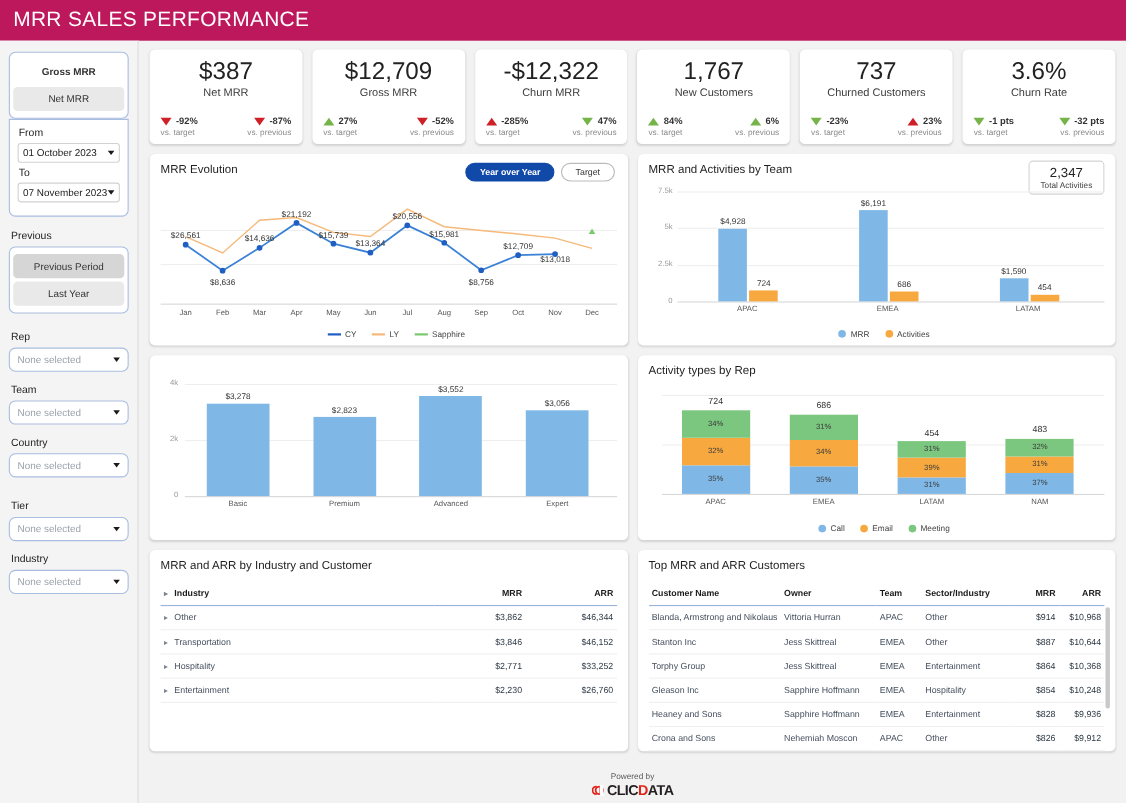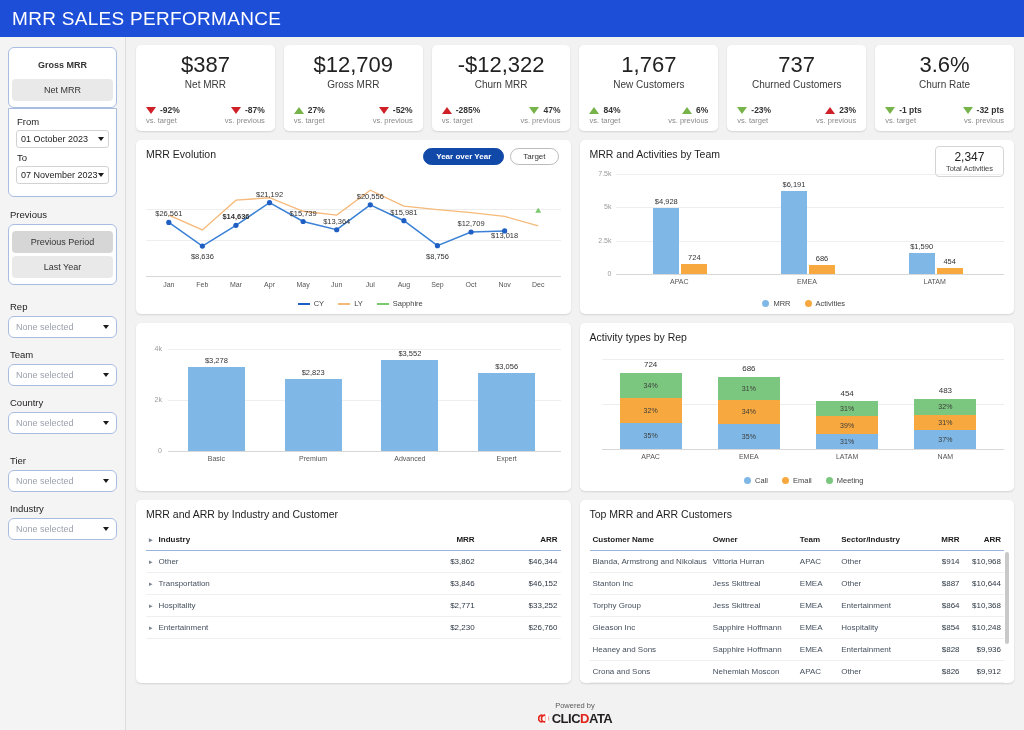--- a/index.html
+++ b/index.html
@@ -7,21 +7,21 @@
   html, body {
     width: 1024px; height: 730px;
     font-family: "Liberation Sans", sans-serif;
     background: #f0f0f0;
     overflow: hidden;
   }
   .app { position: relative; width: 1024px; height: 730px; background: #f2f2f2; }
 
   
   .header {
-    height: 37px; background: #1d4ed8;
+    height: 37px; background: #be185d;
     display: flex; align-items: center; padding-left: 12px;
   }
   .header-title {
     color: #ffffff; font-size: 19px; letter-spacing: .3px; font-weight: 400;
   }
 
   
   .body { display: flex; height: 693px; }
 
   
@@ -380,21 +380,21 @@
                 <circle cx="224.29166666666669" cy="44.84461538461538" r="2.6" fill="#1f5fc4"></circle>
                 <circle cx="257.875" cy="60.68115384615385" r="2.6" fill="#1f5fc4"></circle>
                 <circle cx="291.45833333333337" cy="85.69076923076923" r="2.6" fill="#1f5fc4"></circle>
                 <circle cx="325.0416666666667" cy="72.00730769230769" r="2.6" fill="#1f5fc4"></circle>
                 <circle cx="358.625" cy="70.93769230769232" r="2.6" fill="#1f5fc4"></circle>
                 <polyline points="22.791666666666668,55.07692307692307 56.375,69.96153846153847 89.95833333333334,40.19230769230769 123.54166666666667,37.769230769230774 157.125,51.269230769230774 190.70833333333334,55.07692307692307 224.29166666666669,30.153846153846146 257.875,46.07692307692308 291.45833333333337,49.53846153846153 325.0416666666667,52.653846153846146 358.625,56.46153846153846 392.20833333333337,65.8076923076923" fill="none" stroke="#f5b97a" stroke-width="1.3"></polyline>
                 <polygon points="389.20833333333337,52.73076923076924 395.20833333333337,52.73076923076924 392.20833333333337,47.73076923076924" fill="#7bc96f"></polygon>
               </svg>
               <div class="dlabel" style="left: 22.7917px; top: 49.4362px;">$26,561</div>
               <div class="dlabel" style="left: 56.375px; top: 92.1062px;">$8,636</div>
-              <div class="dlabel" style="left: 89.9583px; top: 52.3369px; font-weight: bold;">$14,636</div>
+              <div class="dlabel" style="left: 89.9583px; top: 52.3369px;">$14,636</div>
               <div class="dlabel" style="left: 123.542px; top: 29.6431px;">$21,192</div>
               <div class="dlabel" style="left: 157.125px; top: 48.5188px;">$15,739</div>
               <div class="dlabel" style="left: 190.708px; top: 56.74px;">$13,364</div>
               <div class="dlabel" style="left: 224.292px; top: 31.8446px;">$20,556</div>
               <div class="dlabel" style="left: 257.875px; top: 47.6812px;">$15,981</div>
               <div class="dlabel" style="left: 291.458px; top: 91.6908px;">$8,756</div>
               <div class="dlabel" style="left: 325.042px; top: 59.0073px;">$12,709</div>
               <div class="dlabel" style="left: 358.625px; top: 57.9377px; margin-top: 13px;">$13,018</div>
               <div class="xtick" style="left: 22.7917px; top: 121px;">Jan</div>
               <div class="xtick" style="left: 56.375px; top: 121px;">Feb</div>

